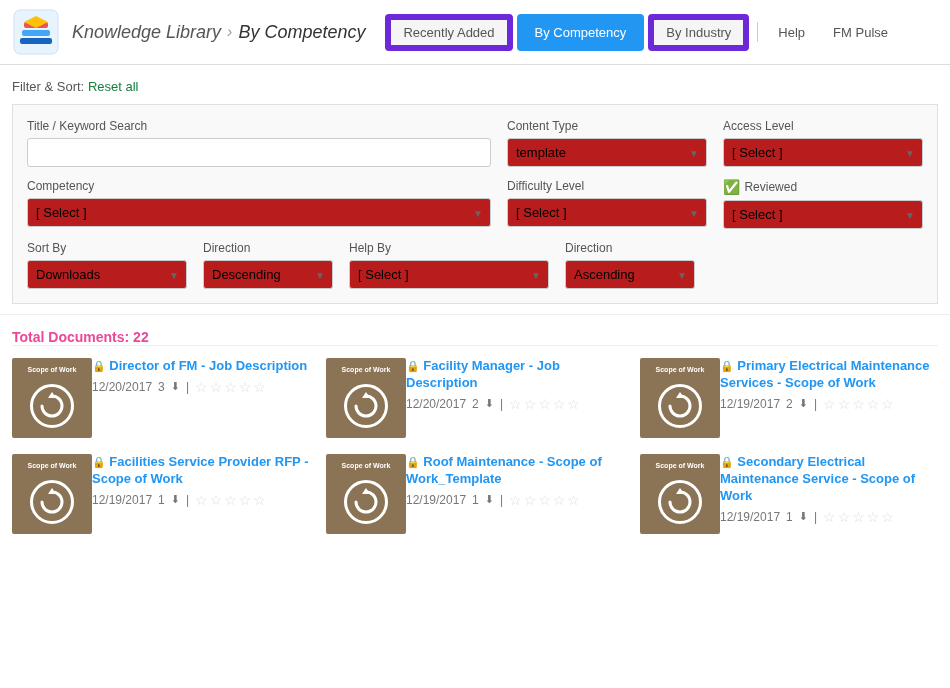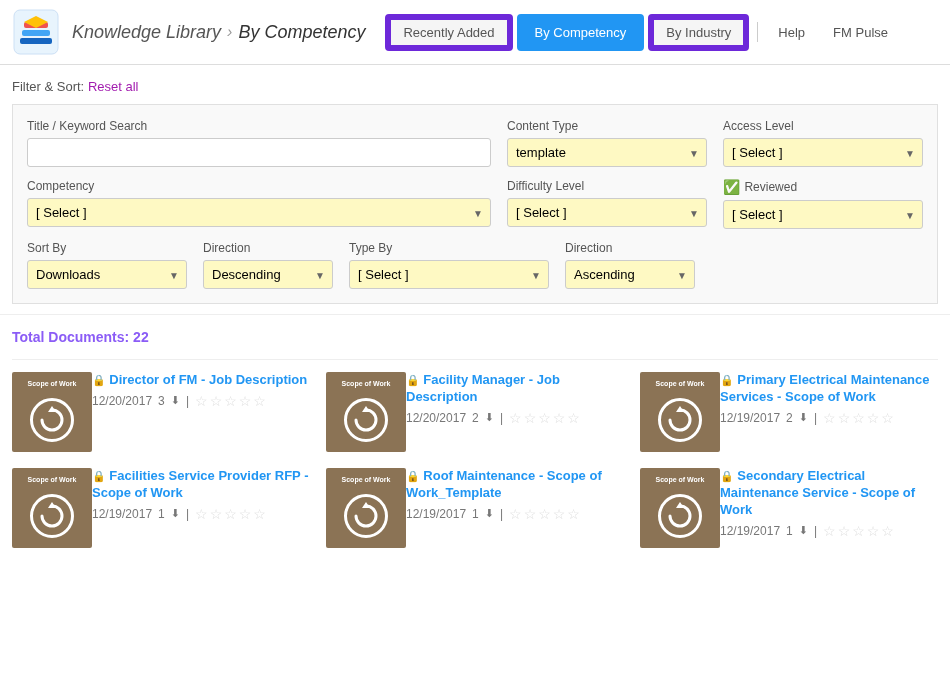--- a/index.html
+++ b/index.html
@@ -14,45 +14,45 @@
     .breadcrumb-current { color: #333; font-size: 18px; font-weight: 500; }
     .nav-tabs { display: flex; align-items: center; gap: 4px; margin-left: 20px; }
     .nav-tab { padding: 5px 12px; font-size: 13px; border: 6px solid #6d28d9; border-radius: 4px; background: #f5f5f5; color: #555; cursor: pointer; text-decoration: none; }
     .nav-tab.active { background: #2196f3; color: #fff; border-color: #2196f3; }
     .nav-link { padding: 5px 12px; font-size: 13px; color: #555; text-decoration: none; border: none; background: none; cursor: pointer; }
     .nav-divider { width: 1px; height: 20px; background: #ccc; margin: 0 4px; }
 
     
     .filter-section { padding: 14px 12px 10px; border-bottom: 1px solid #eee; }
     .filter-header { font-size: 13px; color: #555; margin-bottom: 10px; }
-    .filter-header a { color: #a21caf; text-decoration: none; }
+    .filter-header a { color: #15803d; text-decoration: none; }
     .filter-grid { background: #f9f9f9; border: 1px solid #e0e0e0; padding: 14px; }
     .filter-row { display: flex; gap: 16px; margin-bottom: 12px; }
     .filter-row:last-child { margin-bottom: 0; }
     .filter-group { display: flex; flex-direction: column; gap: 5px; }
     .filter-group.title-search { flex: 1; }
     .filter-group.content-type { flex: 0 0 200px; }
     .filter-group.access-level { flex: 0 0 200px; }
     .filter-group.competency { flex: 1; }
     .filter-group.difficulty { flex: 0 0 200px; }
     .filter-group.reviewed { flex: 0 0 200px; }
     .filter-group.sort-by { flex: 0 0 160px; }
     .filter-group.direction { flex: 0 0 130px; }
     .filter-group.then-by { flex: 0 0 200px; }
     .filter-group.direction2 { flex: 0 0 130px; }
     .filter-label { font-size: 12px; color: #555; font-weight: normal; display: flex; align-items: center; gap: 4px; }
     .filter-label .reviewed-icon { color: #4caf50; font-size: 14px; }
     .filter-input { padding: 6px 8px; border: 1px solid #ccc; border-radius: 3px; font-size: 13px; background: #fff; width: 100%; }
-    .filter-select { padding: 6px 24px 6px 8px; border: 1px solid #ccc; border-radius: 3px; font-size: 13px; background: #fef9c3; width: 100%; appearance: none; -webkit-appearance: none; cursor: pointer; }
+    .filter-select { padding: 6px 24px 6px 8px; border: 1px solid #ccc; border-radius: 3px; font-size: 13px; background: #b91c1c; width: 100%; appearance: none; -webkit-appearance: none; cursor: pointer; }
     .select-wrapper { position: relative; width: 100%; }
     .select-wrapper::after { content: '▼'; position: absolute; right: 8px; top: 50%; transform: translateY(-50%); font-size: 10px; color: #666; pointer-events: none; }
 
     
     .results-section { padding: 14px 12px; }
-    .total-docs { font-size: 14px; color: #8b5cf6; margin-bottom: 12px; padding-bottom: 14px; border-bottom: 1px solid #eee; }
+    .total-docs { font-size: 14px; color: #ec4899; margin-bottom: 12px; padding-bottom: 0; border-bottom: 1px solid #eee; }
     .total-docs span { font-weight: bold; }
 
     
     .doc-grid { display: grid; grid-template-columns: repeat(3, 1fr); gap: 16px; }
     .doc-item { display: flex; align-items: flex-start; gap: 0; }
     .doc-thumb { width: 80px; height: 80px; flex-shrink: 0; background: #8B7355; border-radius: 2px; display: flex; flex-direction: column; align-items: center; justify-content: center; position: relative; overflow: hidden; }
     .doc-thumb-label { font-size: 7px; color: #fff; text-align: center; font-weight: bold; line-height: 1.2; padding: 2px 4px; position: absolute; top: 6px; width: 100%; }
     .doc-thumb-icon { width: 44px; height: 44px; border: 3px solid #fff; border-radius: 50%; display: flex; align-items: center; justify-content: center; margin-top: 16px; }
     .doc-info { flex: 1; }
     .doc-title { color: #2196f3; font-size: 13px; font-weight: bold; text-decoration: none; line-height: 1.3; cursor: pointer; }
@@ -181,21 +181,21 @@
       <div class="filter-group direction">
         <label class="filter-label">Direction</label>
         <div class="select-wrapper">
           <select class="filter-select">
             <option>Descending</option>
             <option>Ascending</option>
           </select>
         </div>
       </div>
       <div class="filter-group then-by">
-        <label class="filter-label">Type By</label>
+        <label class="filter-label">Help By</label>
         <div class="select-wrapper">
           <select class="filter-select">
             <option>[ Select ]</option>
           </select>
         </div>
       </div>
       <div class="filter-group direction2">
         <label class="filter-label">Direction</label>
         <div class="select-wrapper">
           <select class="filter-select">

